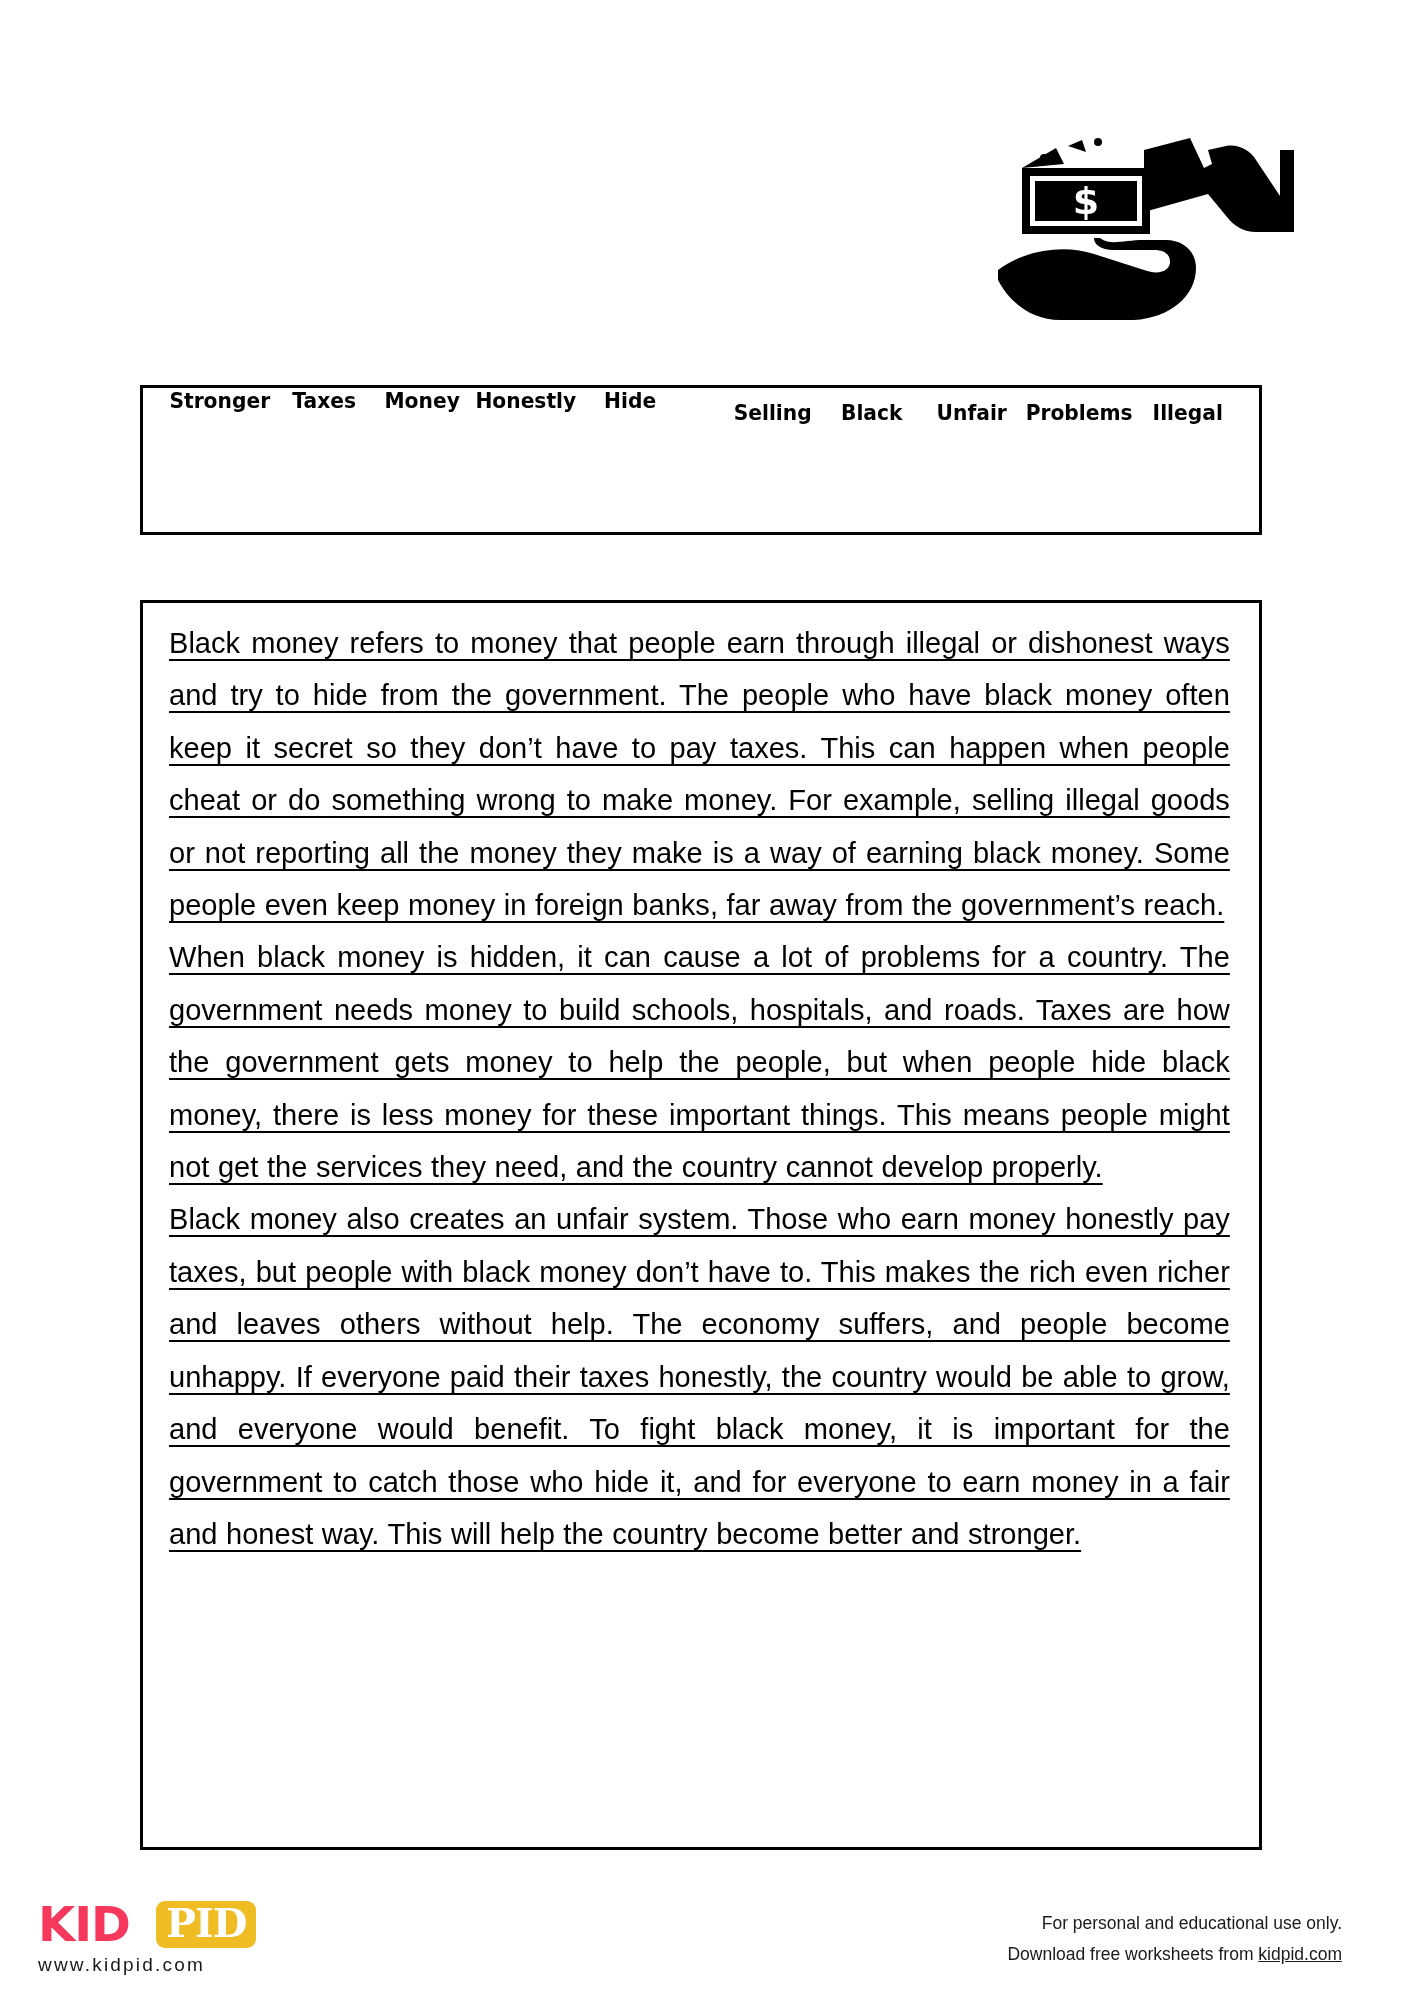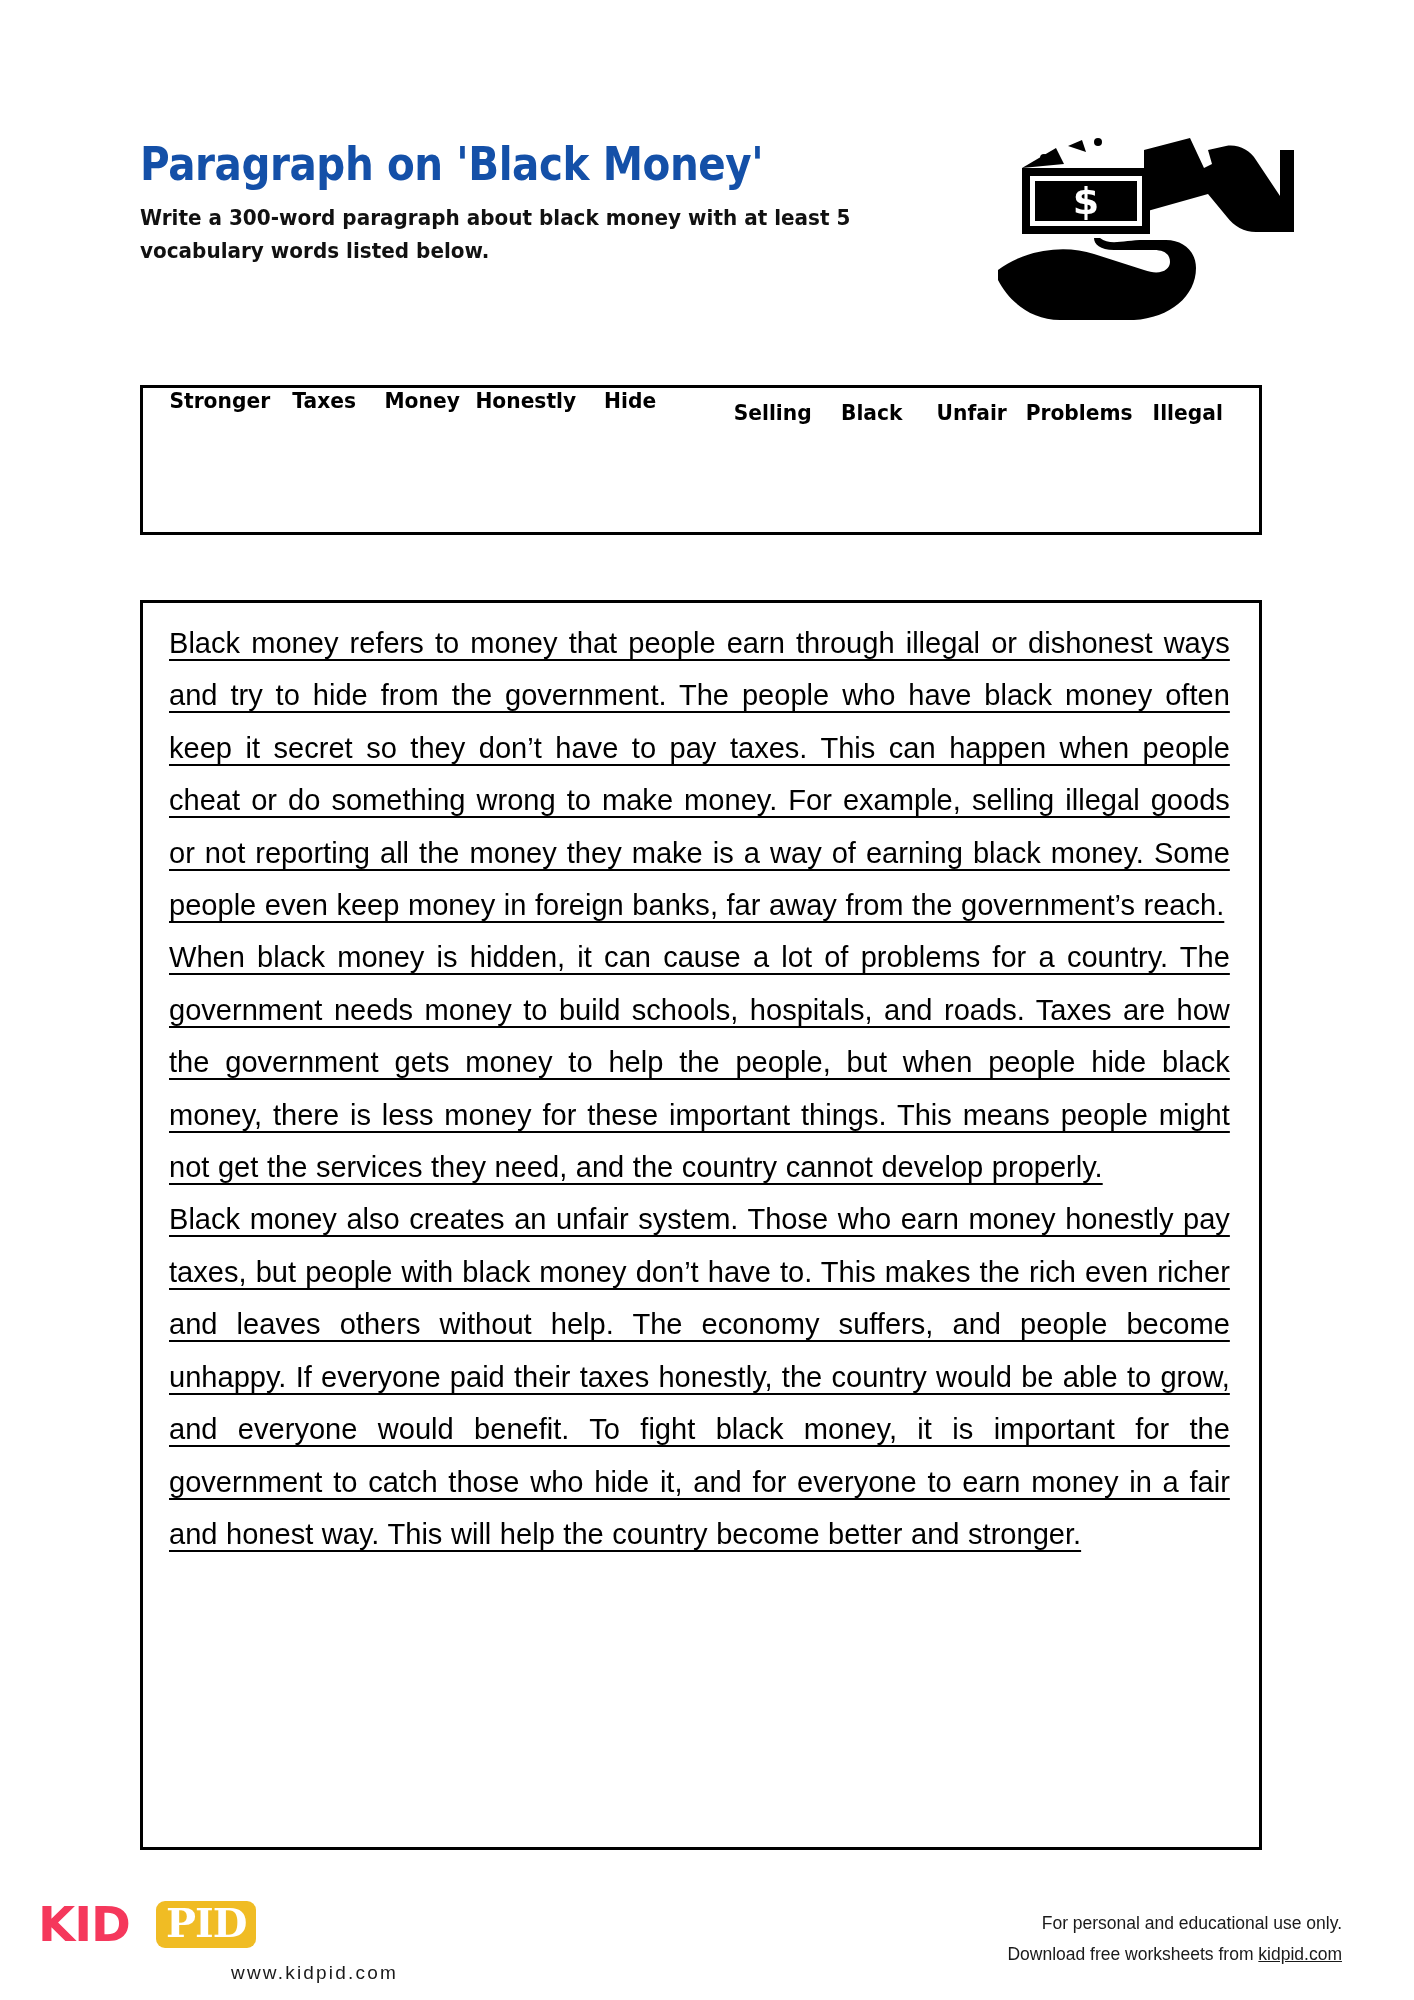--- a/index.html
+++ b/index.html
@@ -159,22 +159,21 @@
     font-size: 40px;
     line-height: 1;
     color: #ffffff;
     letter-spacing: -1px;
   }
   .logo-url {
     font-family: "Liberation Sans", sans-serif;
     font-size: 19px;
     letter-spacing: 2.2px;
     color: #1a1a1a;
-    margin-top: 12px;
-    text-align: right;
+    margin-top: 4px;
   }
   .footer-note {
     position: absolute;
     right: 72px;
     top: 1908px;
     text-align: right;
     font-family: Liberation Sans, sans-serif;
     font-size: 17.5px;
     line-height: 1.75;
     color: #1a1a1a;
@@ -183,24 +182,20 @@
   .footer-link {
     color: #1a1a1a;
     text-decoration: underline;
   }
 </style>
 </head>
 <body>
 
 <div class="page">
 
-  <div class="header">
-    <h1 class="title">Paragraph on 'Black Money'</h1>
-    <p class="subtitle">Write a 300-word paragraph about black money with at least 5 vocabulary words listed below.</p>
-  </div>
 
   <div class="hero-icon">
     <svg viewBox="0 0 300 210" xmlns="http://www.w3.org/2000/svg" aria-hidden="true">
       <g fill="#000000">
 
         <path d="M150 30 L196 18 L210 48 L218 44 L214 30 L232 26
                  C244 24 256 30 262 40
                  L286 76 L286 30 L300 30 L300 112 L262 112
                  C250 112 240 106 233 97
                  L214 74 L150 92 Z"></path>

